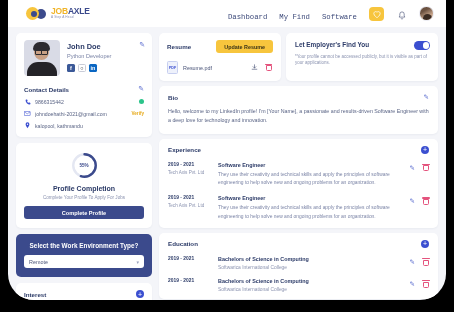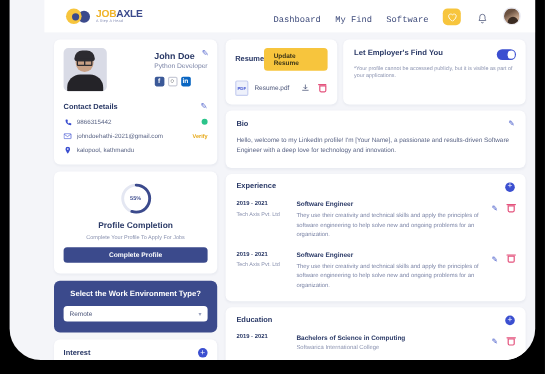--- a/index.html
+++ b/index.html
@@ -9,21 +9,20 @@
     font-family: "Liberation Sans", sans-serif;
     overflow: hidden;
   }
   .page {
     position: absolute;
     left: 8px; top: 0px;
     width: 438px; height: 300px;
     background: #f4f5f9;
     border-radius: 0 0 26px 26px;
     overflow: hidden;
-    padding-left: 29px;
   }
   
   .nav {
     height: 27px;
     background: #ffffff;
     display: flex;
     align-items: center;
     padding: 0 12px 0 18px;
   }
   .logo { display: flex; align-items: center; gap: 2px; }
@@ -71,21 +70,21 @@
   .body { display: flex; padding: 6px 8px 0 8px; gap: 7px; }
   .col-left { width: 136px; display: flex; flex-direction: column; gap: 6px; }
   .col-right { flex: 1; display: flex; flex-direction: column; gap: 5px; }
   .card {
     background: #ffffff;
     border-radius: 5px;
     box-shadow: 0 1px 2px rgba(40,50,90,.05);
   }
   
   .profile-card { padding: 7px 8px 8px 8px; position: relative; }
-  .profile-top { display: flex; gap: 7px; justify-content: space-between; }
+  .profile-top { display: flex; gap: 7px; }
   .avatar-big {
     width: 36px; height: 36px; border-radius: 4px;
     background: #d9dbe6; overflow: hidden; position: relative; flex: none;
   }
   .avatar-big .head {
     position: absolute; left: 10px; top: 4px;
     width: 15px; height: 16px; border-radius: 50%;
     background: #c8a085;
   }
   .avatar-big .hair {

